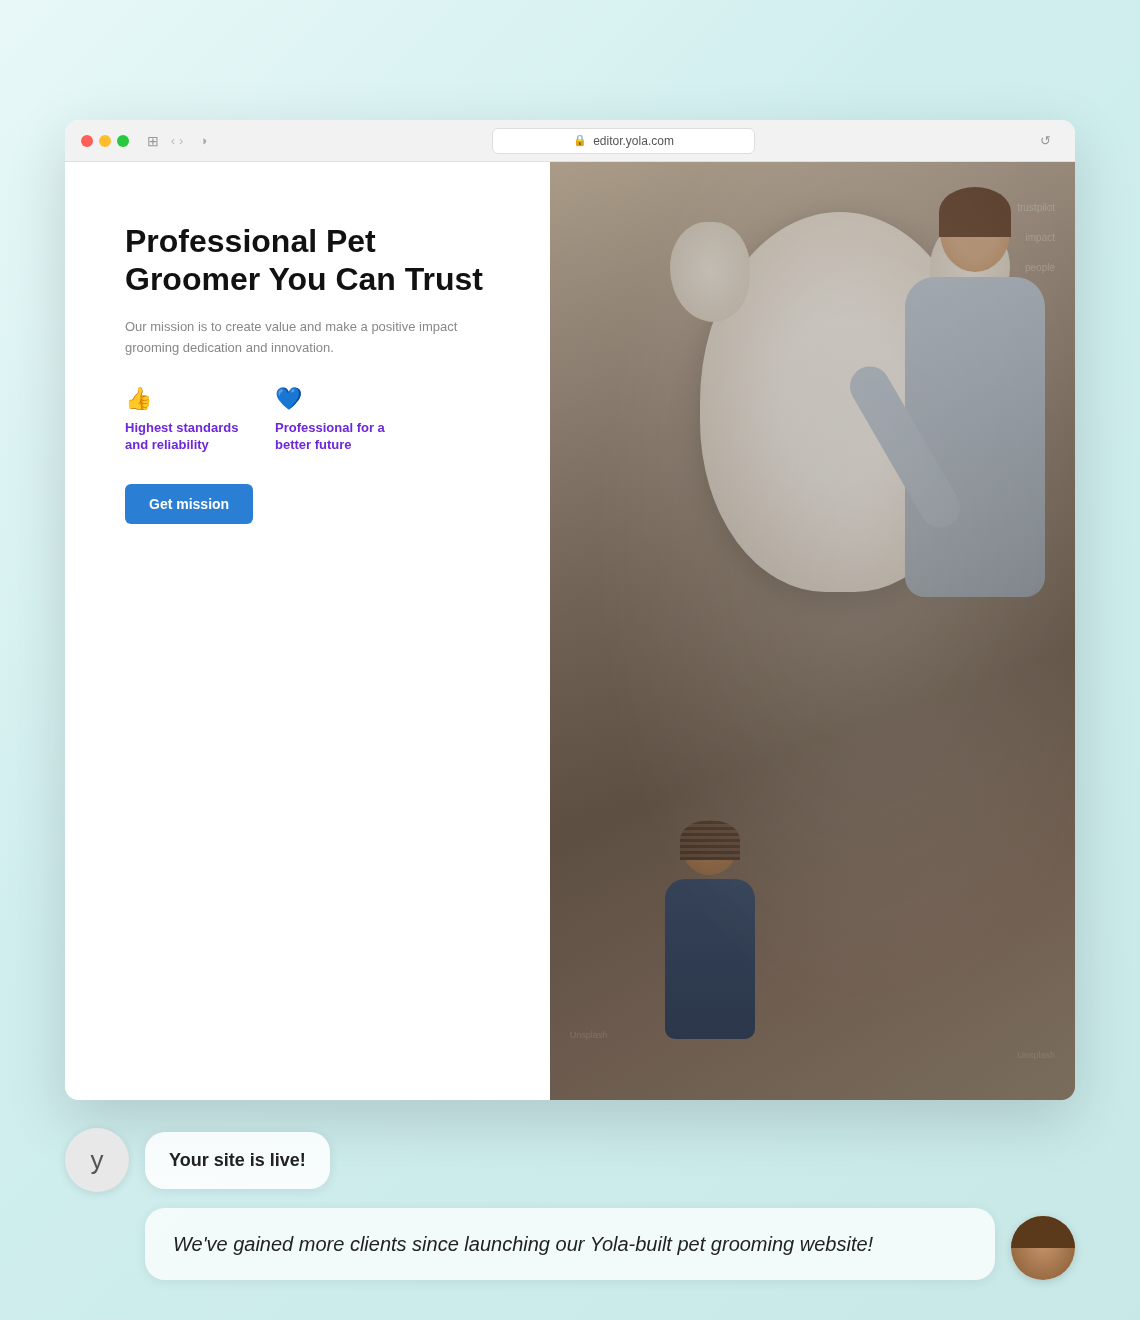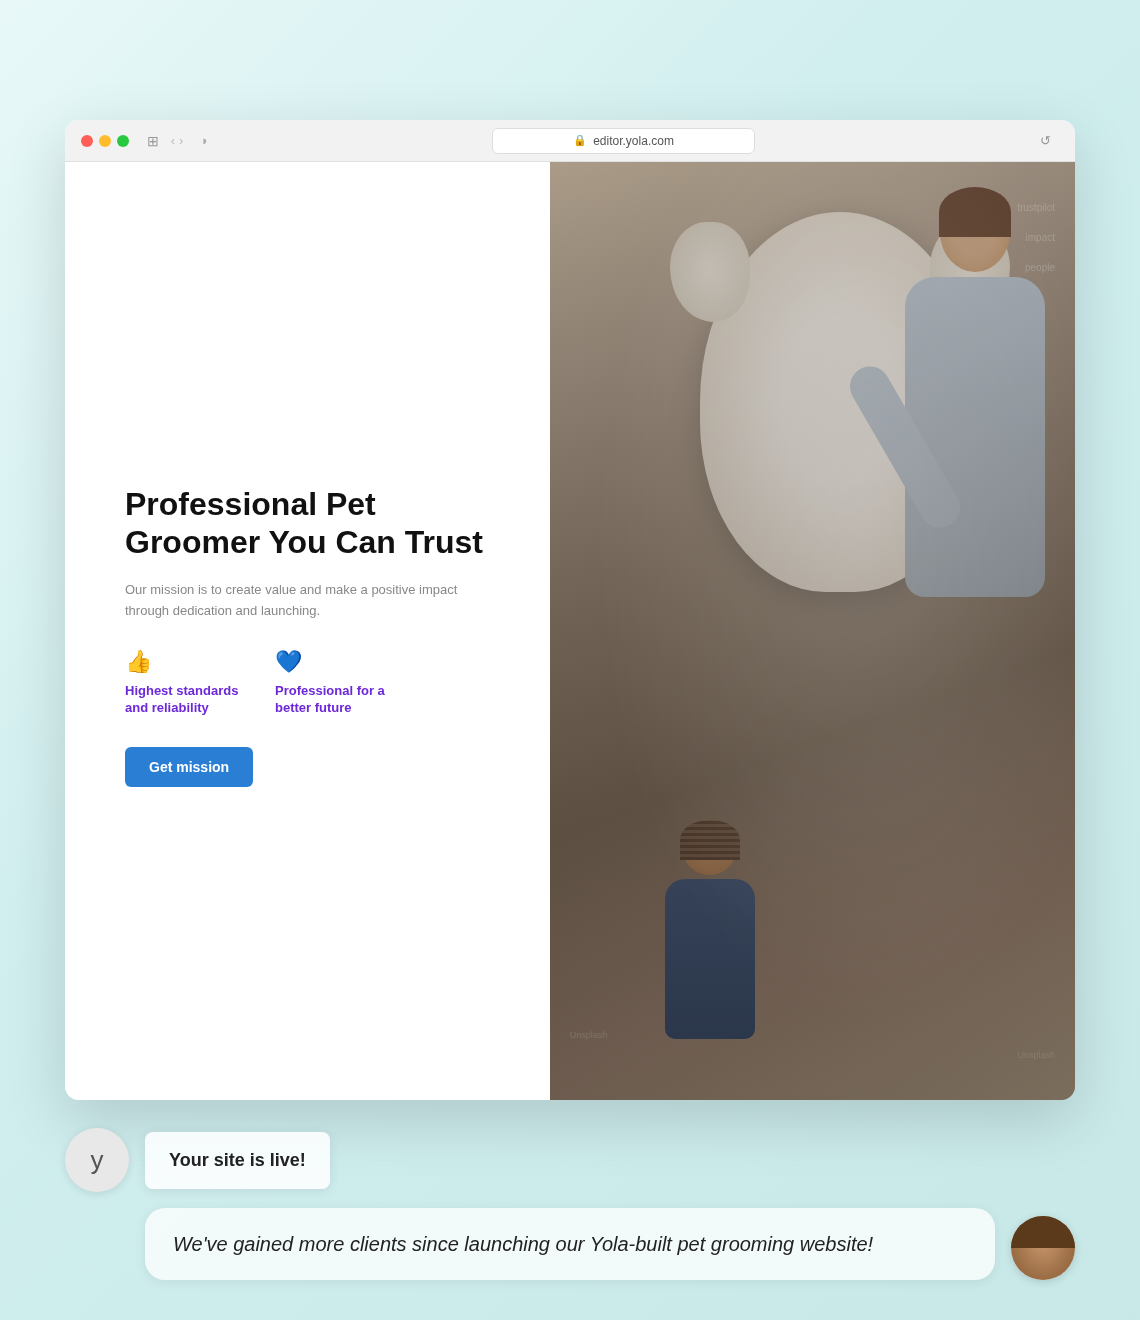--- a/index.html
+++ b/index.html
@@ -97,21 +97,21 @@
     .website-content {
       display: flex;
       height: calc(100% - 42px);
     }
 
     .website-left {
       flex: 0 0 48%;
       padding: 60px 50px 50px 60px;
       display: flex;
       flex-direction: column;
-      justify-content: center;
+      justify-content: flex-start;
       background: #fff;
     }
 
     .website-right {
       flex: 1;
       background: #888;
       position: relative;
       overflow: hidden;
     }
 
@@ -208,21 +208,21 @@
       justify-content: center;
       font-size: 26px;
       font-weight: 300;
       color: #555;
       flex-shrink: 0;
       box-shadow: 0 2px 8px rgba(0,0,0,0.1);
     }
 
     .chat-bubble {
       background: rgba(255,255,255,0.85);
-      border-radius: 8px;
+      border-radius: 20px;
       padding: 18px 24px;
       box-shadow: 0 2px 12px rgba(0,0,0,0.08);
     }
 
     .chat-bubble-text {
       font-size: 18px;
       font-weight: 600;
       color: #222;
     }
 
@@ -459,21 +459,21 @@
     <div class="toolbar-spacer"></div>
     <span class="reload-icon">↺</span>
   </div>
 
   <div class="website-content">
 
     <div class="website-left">
 
       <h1 class="hero-title">Professional Pet Groomer You Can Trust</h1>
 
-      <p class="hero-subtitle">Our mission is to create value and make a positive impact through dedication and launching.</p>
+      <p class="hero-subtitle">Our mission is to create value and make a positive impact grooming dedication and innovation.</p>
 
       <div class="features-row">
         <div class="feature-item">
           <span class="feature-icon">👍</span>
           <span class="feature-label">Highest standards and reliability</span>
         </div>
         <div class="feature-item">
           <span class="feature-icon heart">💙</span>
           <span class="feature-label">Professional for a better future</span>
         </div>

